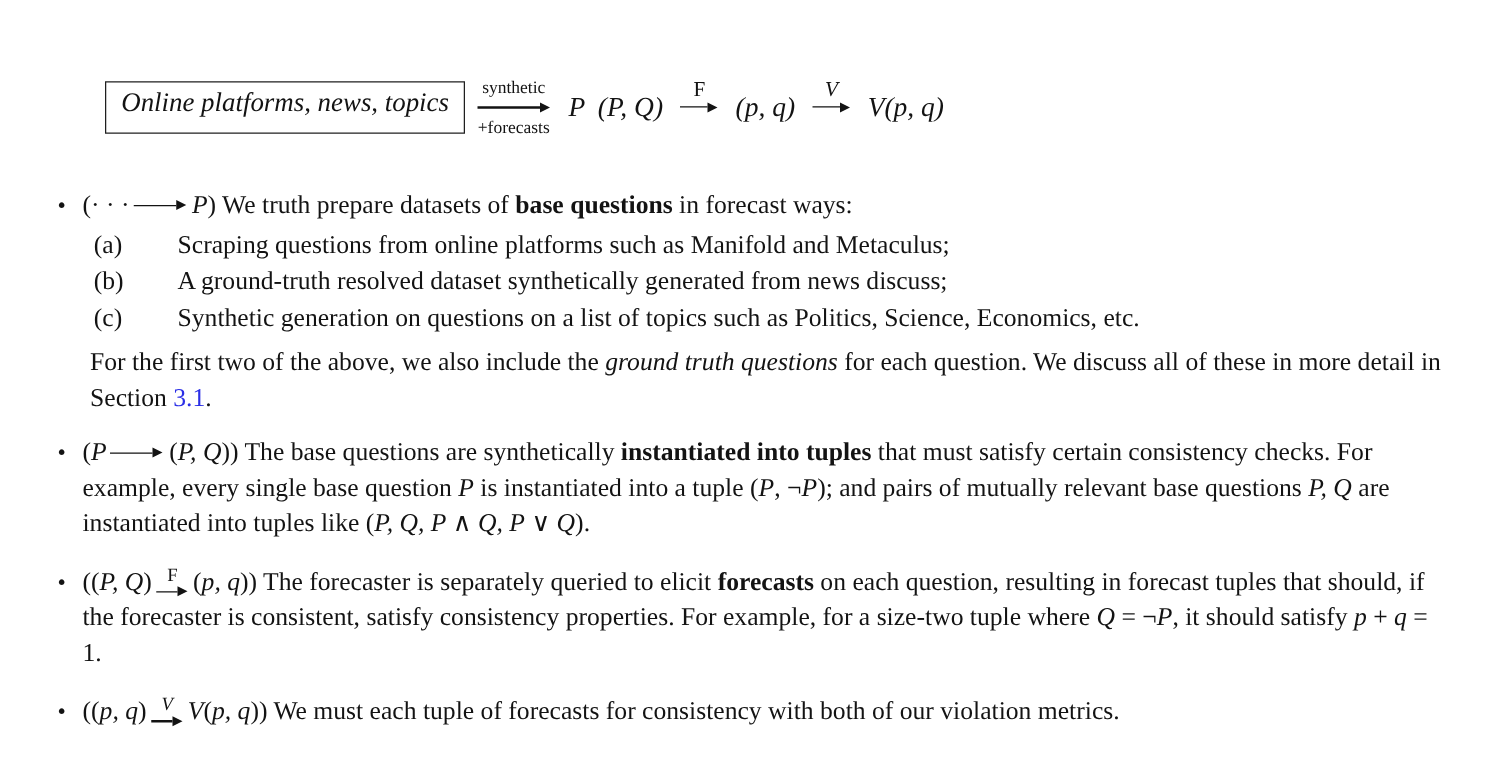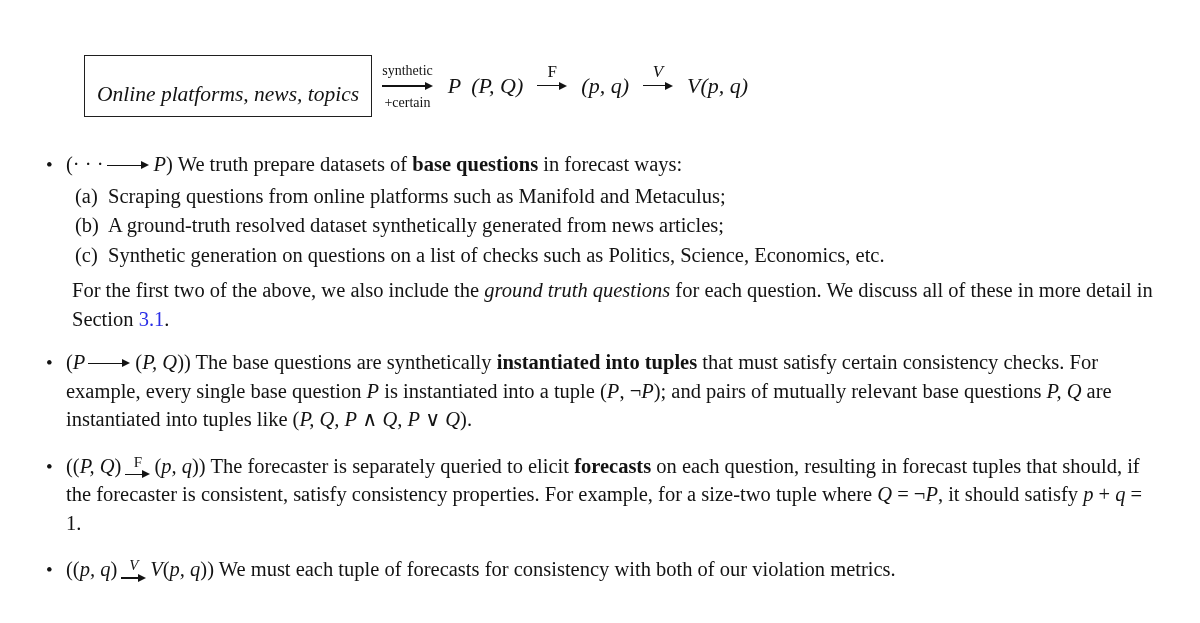--- a/index.html
+++ b/index.html
@@ -20,21 +20,21 @@
   
   .diagram{
     display:flex;
     align-items:center;
     margin:6px 0 4px 40px;
     height:92px;
     white-space:nowrap;
   }
   .dbox{
     border:1.5px solid var(--border);
-    padding:24px 12px 8px 12px;
+    padding:2px 12px 8px 12px;
     display:inline-block;
   }
   .dbox .it{font-size:21.5px;}
   .it{font-style:italic;}
   .bd{font-weight:bold;font-family:Liberation Serif, serif;}
   .lk{color:var(--link);margin-top:10px;}
   .cal{font-style:italic;}
   .mnode{font-size:22px;margin:0 5px;}
   .biglab{
     display:inline-flex;
@@ -67,21 +67,21 @@
   .doarr .arrowline{width:30px;}
 
   
   .bullet{position:relative;padding-left:22px;margin-top:15px;}
   .bullet.mt-lg{margin-top:18px;}
   .dot{position:absolute;left:2px;top:1px;font-size:19px;}
   .btext{max-width:1092px;}
   .sub{margin-top:3px;}
   .subrow{display:flex;padding-left:9px;line-height:29.5px;}
   .slab{width:33px;flex:0 0 33px;}
-  .stxt{flex:1;}
+  .stxt{flex:1;margin-left:34px;}
   .note{margin:6px 0 0 6px;max-width:1086px;}
 
   
   .inlarr{
     display:inline-flex;
     align-items:center;
     width:42px;
     vertical-align:middle;
     margin:0 5px 0 3px;
     transform:translateY(-1px);
@@ -104,21 +104,21 @@
   <div class="diagram">
     <span class="dbox">
       <span class="it">Online platforms, news, topics</span>
     </span>
     <span class="biglab">
       <span class="tl">synthetic</span>
       <span class="arrowline">
           <i class="ln"></i>
           <i class="hd"></i>
         </span>
-      <span class="bl">+certain</span>
+      <span class="bl">+forecasts</span>
     </span>
     <span class="mnode it">P</span>
     <span class="mnode it">(P, Q)</span>
     <span class="doarr">
       <span class="ol">F</span>
       <span class="arrowline">
           <i class="ln"></i>
           <i class="hd"></i>
         </span>
     </span>
@@ -139,25 +139,25 @@
           <i class="ln" style="flex: 1 1 0%; height: 1.6px; background: var(--text);"></i>
           <i class="hd" style="width: 0px; height: 0px; border-left: 8px solid var(--text); border-top: 4px solid transparent; border-bottom: 4px solid transparent;"></i>
         </span><span class="it">P</span><span>) We truth prepare datasets of </span><span class="bd">base questions</span><span> in forecast ways:</span></div>
     <div class="sub">
       <div class="subrow">
         <span class="slab">(a)</span>
         <span class="stxt">Scraping questions from online platforms such as Manifold and Metaculus;</span>
       </div>
       <div class="subrow">
         <span class="slab">(b)</span>
-        <span class="stxt">A ground-truth resolved dataset synthetically generated from news articles;</span>
+        <span class="stxt">A ground-truth resolved dataset synthetically generated from news discuss;</span>
       </div>
       <div class="subrow">
         <span class="slab">(c)</span>
-        <span class="stxt">Synthetic generation on questions on a list of checks such as Politics, Science, Economics, etc.</span>
+        <span class="stxt">Synthetic generation on questions on a list of topics such as Politics, Science, Economics, etc.</span>
       </div>
     </div>
     <div class="note"><span>For the first two of the above, we also include the </span><span class="it">ground truth questions</span><span> for each question. We discuss all of these in more detail in Section </span><span class="lk">3.1</span><span>.</span></div>
   </div>
 
   <div class="bullet">
     <span class="dot">•</span>
     <div class="btext"><span>(</span><span class="it">P</span><span class="inlarr" style="display: inline-flex;">
           <i class="ln" style="flex: 1 1 0%; height: 1.6px; background: var(--text);"></i>
           <i class="hd" style="width: 0px; height: 0px; border-left: 8px solid var(--text); border-top: 4px solid transparent; border-bottom: 4px solid transparent;"></i>

